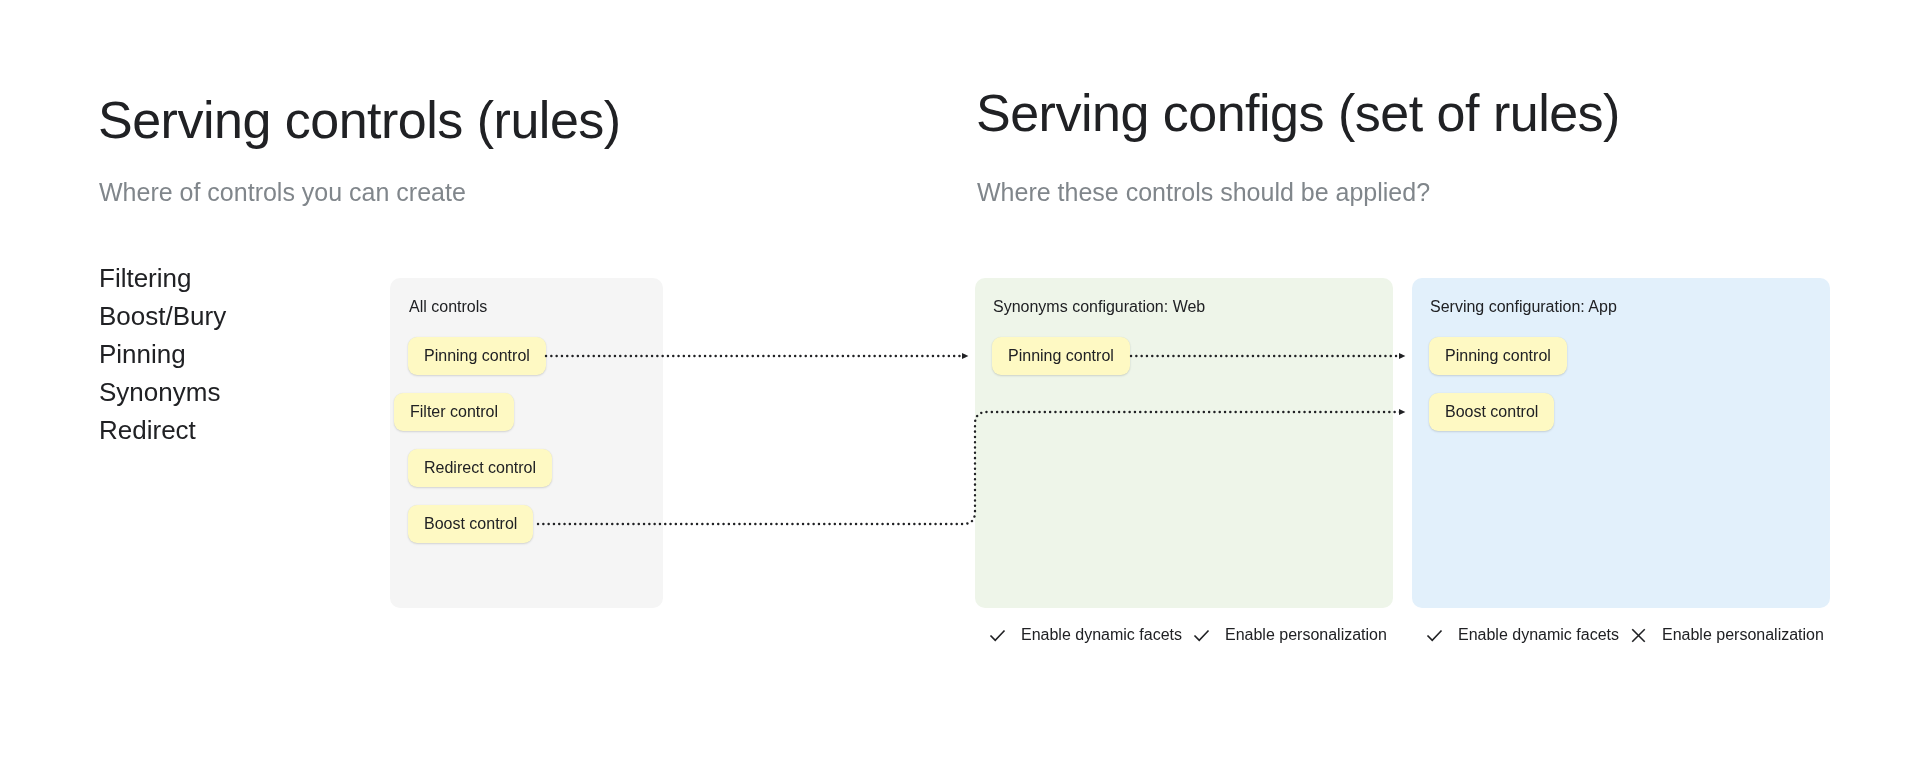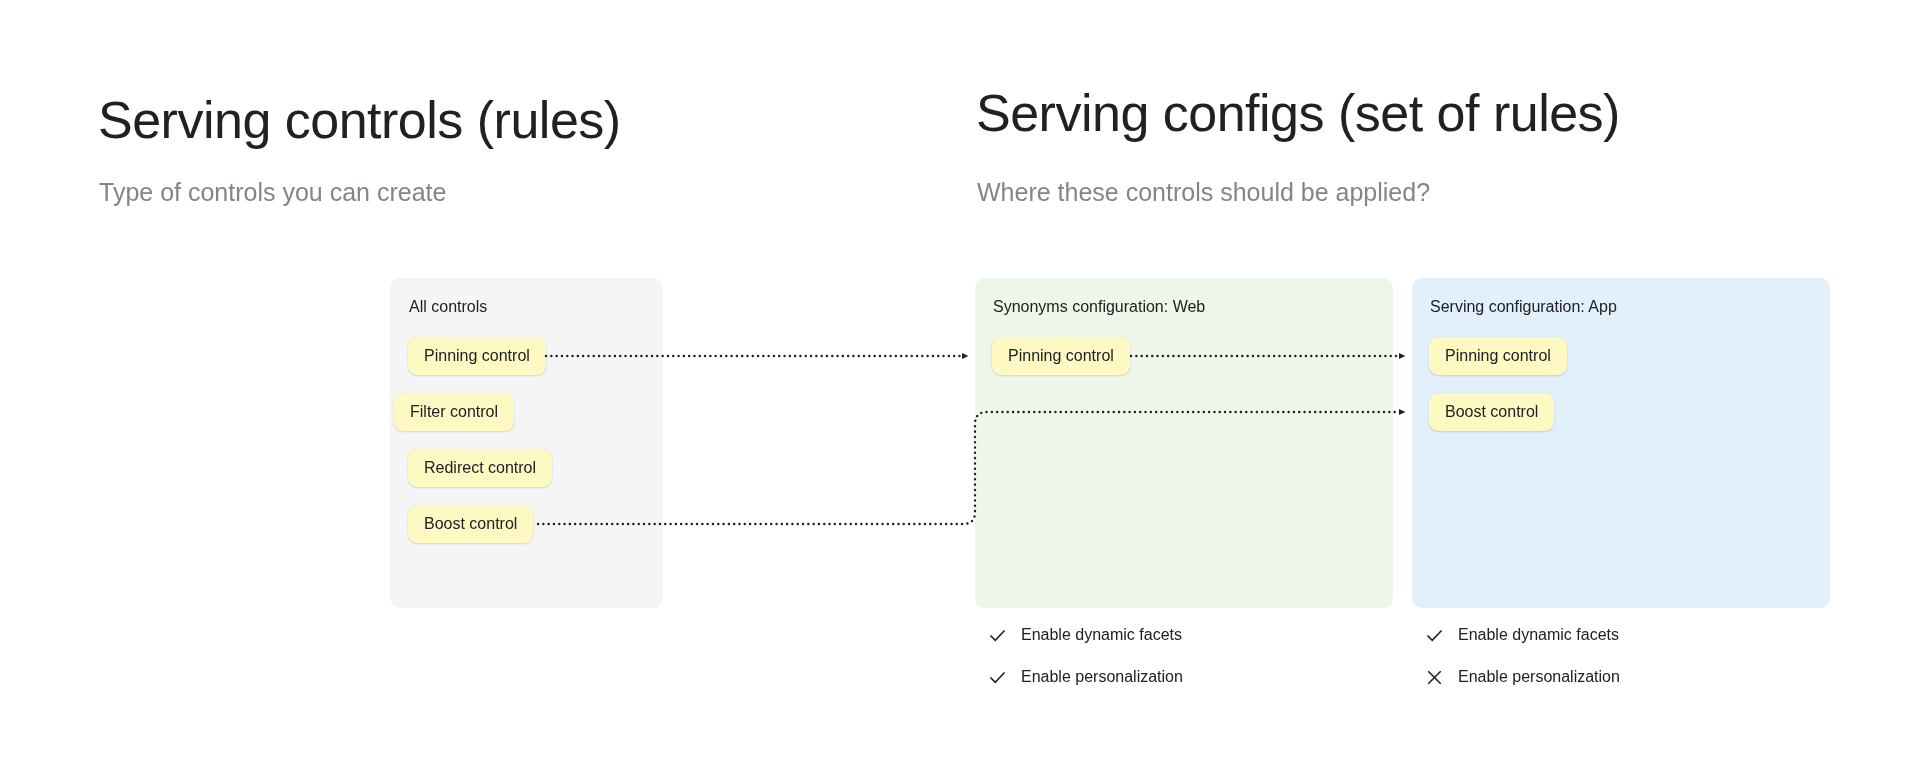--- a/index.html
+++ b/index.html
@@ -115,22 +115,22 @@
     position: absolute;
     left: 0; top: 0;
     width: 1920px; height: 775px;
     pointer-events: none;
   }
 
   
   .options {
     position: absolute;
     display: flex;
-    flex-direction: column;
-    gap: 22px;
+    flex-direction: row;
+    gap: 10px;
   }
   #options-web { left: 988px;  top: 625px; }
   #options-app { left: 1425px; top: 625px; }
   .option-row {
     display: flex;
     align-items: center;
     gap: 14px;
     height: 20px;
   }
   .option-row .opt-icon {
@@ -145,25 +145,32 @@
     white-space: nowrap;
     line-height: 1;
   }
 </style>
 </head>
 <body>
 
 <div id="canvas">
 
   <div class="col-title" id="left-title">Serving controls (rules)</div>
-  <div class="col-subtitle" id="left-sub">Type of controls you can create</div>
+  <div class="col-subtitle" id="left-sub">Where of controls you can create</div>
 
   <div class="col-title" id="right-title">Serving configs (set of rules)</div>
   <div class="col-subtitle" id="right-sub">Where these controls should be applied?</div>
 
+  <div id="control-types">
+    <div class="type-item">Filtering</div>
+    <div class="type-item">Boost/Bury</div>
+    <div class="type-item">Pinning</div>
+    <div class="type-item">Synonyms</div>
+    <div class="type-item">Redirect</div>
+  </div>
 
   <div class="panel" id="panel-all"></div>
   <div class="panel" id="panel-web"></div>
   <div class="panel" id="panel-app"></div>
 
   <div class="panel-label" id="label-all">All controls</div>
   <div class="panel-label" id="label-web">Synonyms configuration: Web</div>
   <div class="panel-label" id="label-app">Serving configuration: App</div>
 
   <div class="chip" id="chip-all-0">Pinning control</div>

